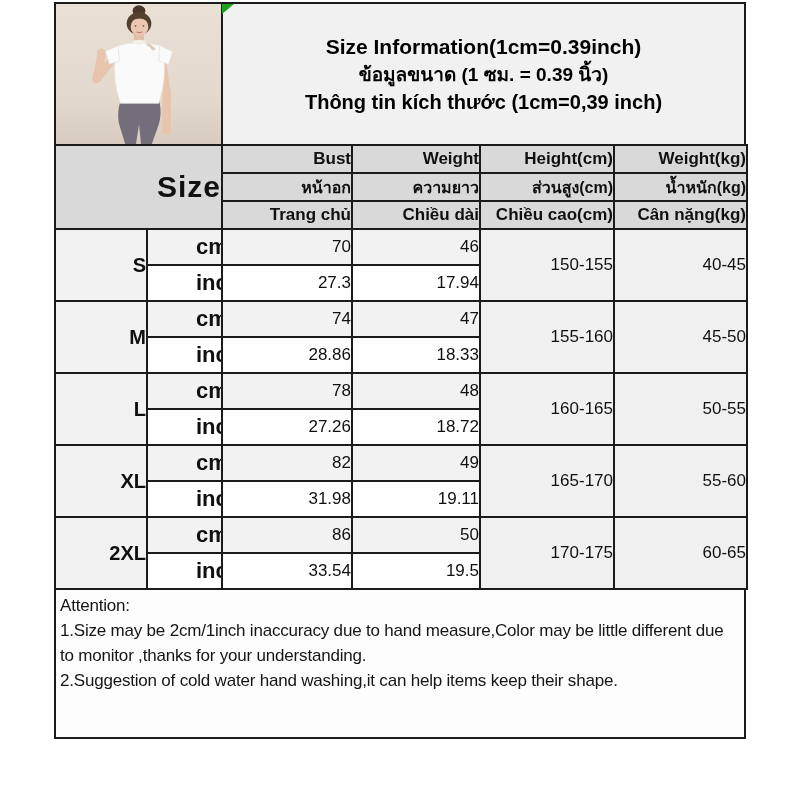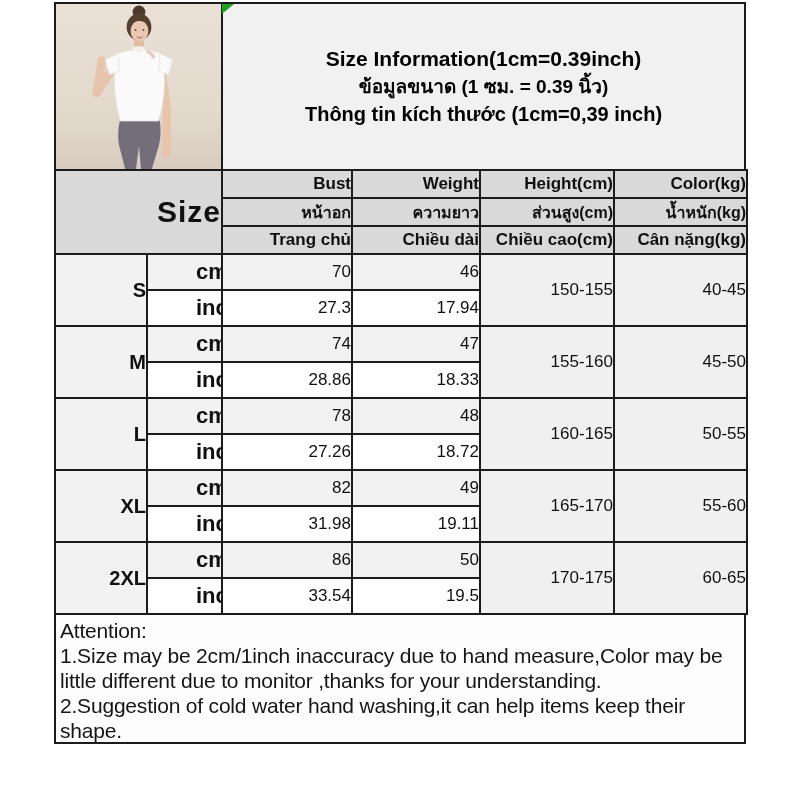--- a/index.html
+++ b/index.html
@@ -12,21 +12,21 @@
   body{
     background:var(--page-bg);
     font-family:"Liberation Sans","DejaVu Sans",sans-serif;
     color:var(--text);
     position:relative;
     overflow:hidden;
   }
   .sheet{position:absolute;left:54px;top:2px;width:692px;}
 
   
-  .photo-row{display:flex;height:169px;border:2px solid var(--border);}
+  .photo-row{display:flex;height:144px;border:2px solid var(--border);}
   .photo-cell{width:167px;flex:0 0 167px;border-right:2px solid var(--border);position:relative;overflow:hidden;}
   .photo-cell svg{display:block;width:100%;height:100%;}
   .title-cell{flex:1;background:var(--title-bg);display:flex;flex-direction:column;align-items:center;justify-content:center;position:relative;}
   .green-marker{position:absolute;left:-1px;top:0;width:0;height:0;
     border-top:10px solid var(--marker-green);border-right:12px solid transparent;}
   .title-en{font-size:21px;font-weight:bold;color:#000;line-height:28px;}
   .title-th{font-size:19px;font-weight:bold;color:#000;line-height:27px;}
   .title-vi{font-size:20px;font-weight:bold;color:#000;line-height:28px;}
 
   
@@ -39,22 +39,22 @@
   td.hdr-vi{background:var(--header-bg);font-weight:bold;font-size:17px;}
   td.size-cell{background:var(--header-bg);font-weight:bold;font-size:30px;letter-spacing:1px;}
   td.slabel{background:var(--header-bg);font-weight:bold;font-size:20px;}
   td.unit{font-weight:bold;font-size:22px;padding-left:48px;}
   td.val{font-size:17px;}
   tr.row-cm td{background:var(--cm-row-bg);}
   tr.row-inch td{background:var(--inch-row-bg);}
   .size-table td.merged{background:var(--merged-bg);padding-left:48px;}
 
   
-  .attention{margin-top:-2px;border:2px solid var(--border);height:131px;background:#fdfdfd;
-    padding:3px 4px 0 4px;font-size:21px;line-height:25px;letter-spacing:-0.2px;color:#151515;}
+  .attention{margin-top:-2px;border:2px solid var(--border);height:151px;background:#fdfdfd;
+    padding:3px 4px 0 4px;font-size:17px;line-height:25px;letter-spacing:-0.2px;color:#151515;}
 </style>
 </head>
 <body>
 
 <div class="sheet">
 
   <div class="photo-row">
     <div class="photo-cell">
       <svg viewBox="0 0 167 165" preserveAspectRatio="none">
         <defs>
@@ -106,21 +106,21 @@
       <col style="width:128px">
         <col style="width:134px">
         <col style="width:133px">
     </colgroup>
     <tbody>
       <tr class="hrow">
         <td class="size-cell" colspan="2" rowspan="3">Size</td>
         <td class="hdr">Bust</td>
         <td class="hdr">Weight</td>
         <td class="hdr">Height(cm)</td>
-        <td class="hdr">Color(kg)</td>
+        <td class="hdr">Weight(kg)</td>
       </tr>
       <tr class="hrow">
         <td class="hdr-th">หน้าอก</td>
         <td class="hdr-th">ความยาว</td>
         <td class="hdr-th">ส่วนสูง(cm)</td>
         <td class="hdr-th">น้ำหนัก(kg)</td>
       </tr>
       <tr class="hrow">
         <td class="hdr-vi">Trang chủ</td>
         <td class="hdr-vi">Chiều dài</td>

